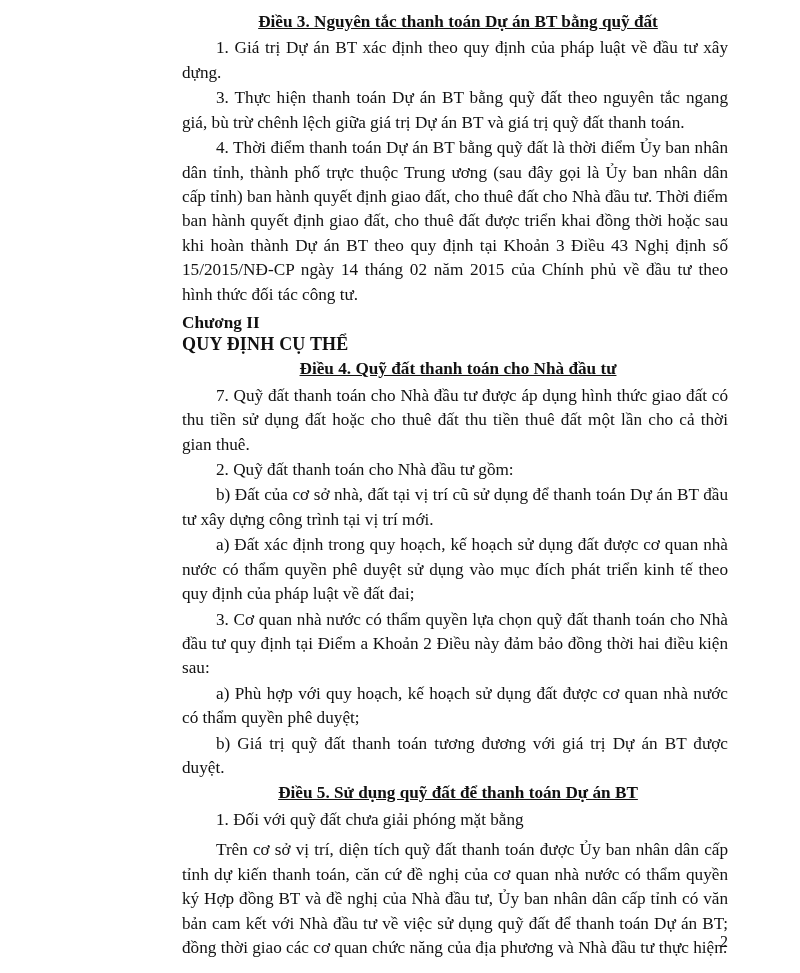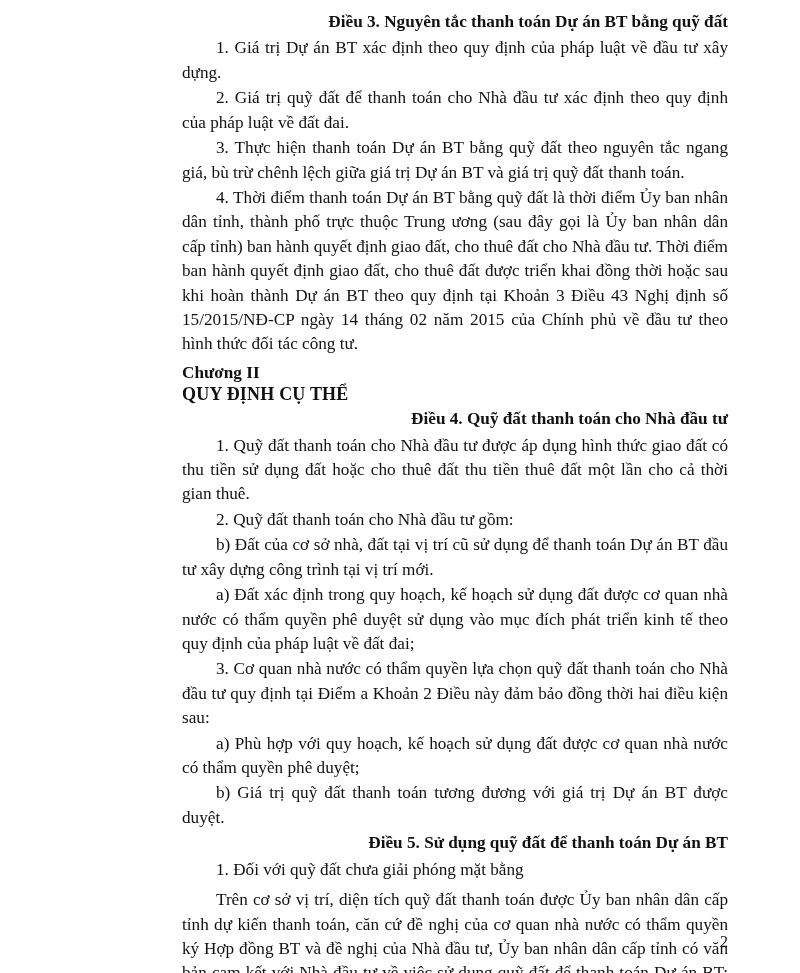--- a/index.html
+++ b/index.html
@@ -23,24 +23,25 @@
     padding: 10px 72px 0 182px;
   }
   .doc-body {
     font-size: 17.2px;
     line-height: 1.42;
     text-align: justify;
     text-justify: inter-word;
   }
   .heading {
     font-weight: bold;
-    text-align: right;
+    text-align: center;
     margin: 0 0 2px 0;
     text-indent: 0;
     padding-left: 6px;
+    text-decoration: underline;
   }
   .heading.first {
     margin-top: 0;
   }
   .para {
     margin: 0 0 1px 0;
     text-indent: 34px;
   }
   .chapter-block {
     text-align: center;
@@ -67,32 +68,31 @@
 </head>
 <body>
 
 <div class="page">
 
   <div class="doc-body">
 
     <div class="heading first">Điều 3. Nguyên tắc thanh toán Dự án BT bằng quỹ đất</div>
 
     <div class="para">1. Giá trị Dự án BT xác định theo quy định của pháp luật về đầu tư xây dựng.</div>
-    <div class="para">2. Giá trị quỹ đất để thanh toán cho Nhà đầu tư xác định theo quy định của pháp luật về đất đai.</div>
     <div class="para">3. Thực hiện thanh toán Dự án BT bằng quỹ đất theo nguyên tắc ngang giá, bù trừ chênh lệch giữa giá trị Dự án BT và giá trị quỹ đất thanh toán.</div>
     <div class="para">4. Thời điểm thanh toán Dự án BT bằng quỹ đất là thời điểm Ủy ban nhân dân tỉnh, thành phố trực thuộc Trung ương (sau đây gọi là Ủy ban nhân dân cấp tỉnh) ban hành quyết định giao đất, cho thuê đất cho Nhà đầu tư. Thời điểm ban hành quyết định giao đất, cho thuê đất được triển khai đồng thời hoặc sau khi hoàn thành Dự án BT theo quy định tại Khoản 3 Điều 43 Nghị định số 15/2015/NĐ-CP ngày 14 tháng 02 năm 2015 của Chính phủ về đầu tư theo hình thức đối tác công tư.</div>
 
     <div class="chapter-block">
       <div class="chapter-line">Chương II</div>
       <div class="chapter-line sub">QUY ĐỊNH CỤ THỂ</div>
     </div>
 
     <div class="heading">Điều 4. Quỹ đất thanh toán cho Nhà đầu tư</div>
 
-    <div class="para">1. Quỹ đất thanh toán cho Nhà đầu tư được áp dụng hình thức giao đất có thu tiền sử dụng đất hoặc cho thuê đất thu tiền thuê đất một lần cho cả thời gian thuê.</div>
+    <div class="para">7. Quỹ đất thanh toán cho Nhà đầu tư được áp dụng hình thức giao đất có thu tiền sử dụng đất hoặc cho thuê đất thu tiền thuê đất một lần cho cả thời gian thuê.</div>
     <div class="para">2. Quỹ đất thanh toán cho Nhà đầu tư gồm:</div>
     <div class="para">b) Đất của cơ sở nhà, đất tại vị trí cũ sử dụng để thanh toán Dự án BT đầu tư xây dựng công trình tại vị trí mới.</div>
     <div class="para">a) Đất xác định trong quy hoạch, kế hoạch sử dụng đất được cơ quan nhà nước có thẩm quyền phê duyệt sử dụng vào mục đích phát triển kinh tế theo quy định của pháp luật về đất đai;</div>
     <div class="para">3. Cơ quan nhà nước có thẩm quyền lựa chọn quỹ đất thanh toán cho Nhà đầu tư quy định tại Điểm a Khoản 2 Điều này đảm bảo đồng thời hai điều kiện sau:</div>
     <div class="para">a) Phù hợp với quy hoạch, kế hoạch sử dụng đất được cơ quan nhà nước có thẩm quyền phê duyệt;</div>
     <div class="para">b) Giá trị quỹ đất thanh toán tương đương với giá trị Dự án BT được duyệt.</div>
 
     <div class="heading">Điều 5. Sử dụng quỹ đất để thanh toán Dự án BT</div>
 
     <div class="para">1. Đối với quỹ đất chưa giải phóng mặt bằng</div>

